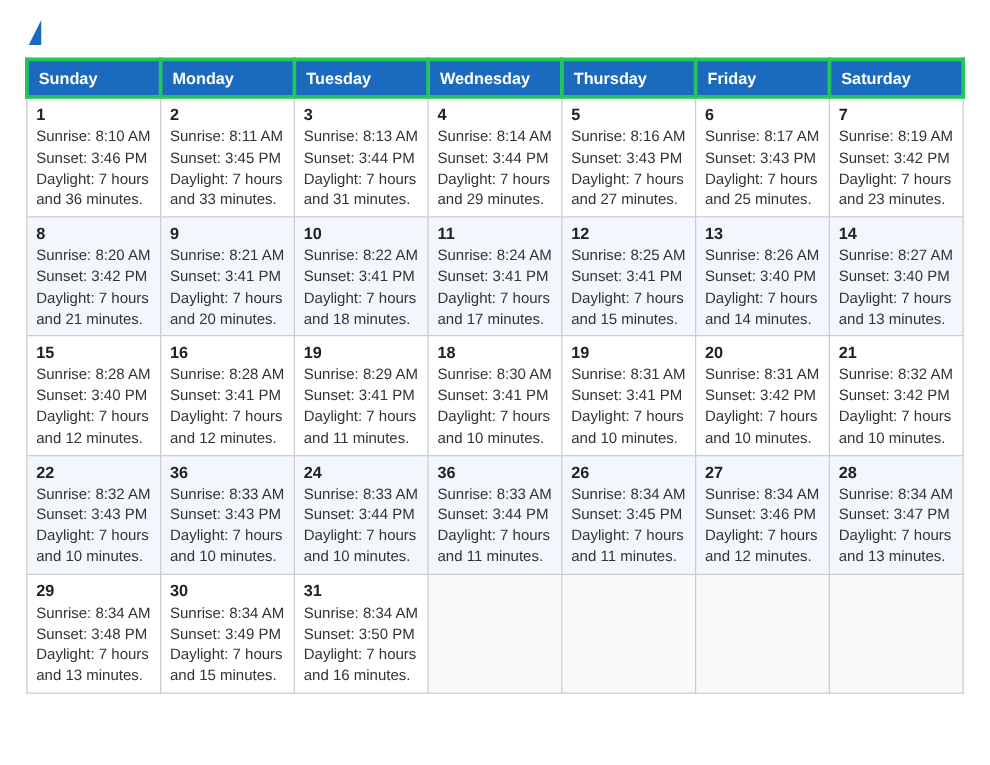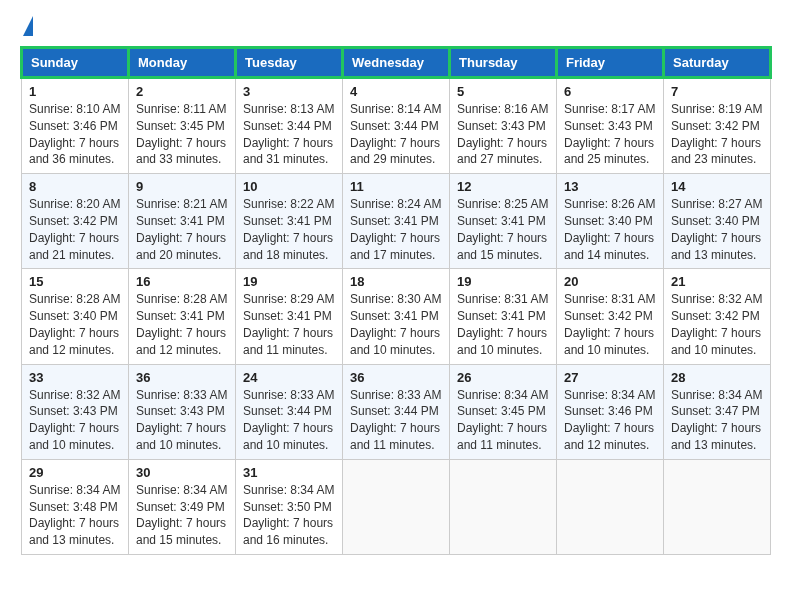--- a/index.html
+++ b/index.html
@@ -206,21 +206,21 @@
         <span class="day-number">20</span>
         <span class="cell-text">Sunrise: 8:31 AM<br>Sunset: 3:42 PM<br>Daylight: 7 hours and 10 minutes.</span>
       </td>
         <td>
         <span class="day-number">21</span>
         <span class="cell-text">Sunrise: 8:32 AM<br>Sunset: 3:42 PM<br>Daylight: 7 hours and 10 minutes.</span>
       </td>
       </tr>
       <tr>
         <td>
-        <span class="day-number">33</span>
+        <span class="day-number">22</span>
         <span class="cell-text">Sunrise: 8:32 AM<br>Sunset: 3:43 PM<br>Daylight: 7 hours and 10 minutes.</span>
       </td>
         <td>
         <span class="day-number">36</span>
         <span class="cell-text">Sunrise: 8:33 AM<br>Sunset: 3:43 PM<br>Daylight: 7 hours and 10 minutes.</span>
       </td>
         <td>
         <span class="day-number">24</span>
         <span class="cell-text">Sunrise: 8:33 AM<br>Sunset: 3:44 PM<br>Daylight: 7 hours and 10 minutes.</span>
       </td>

